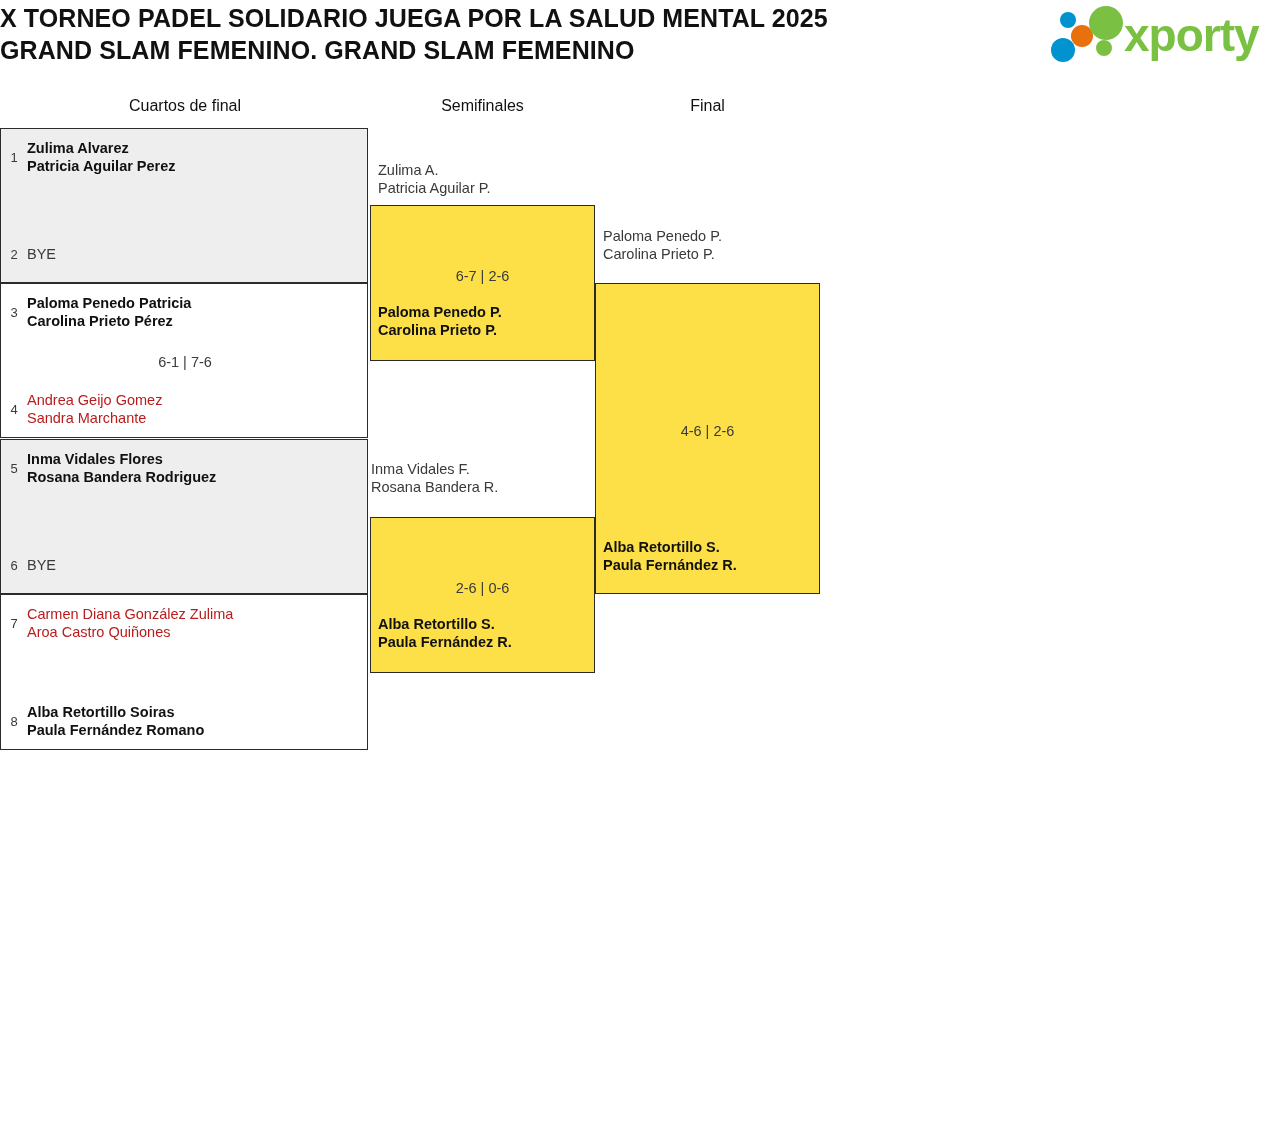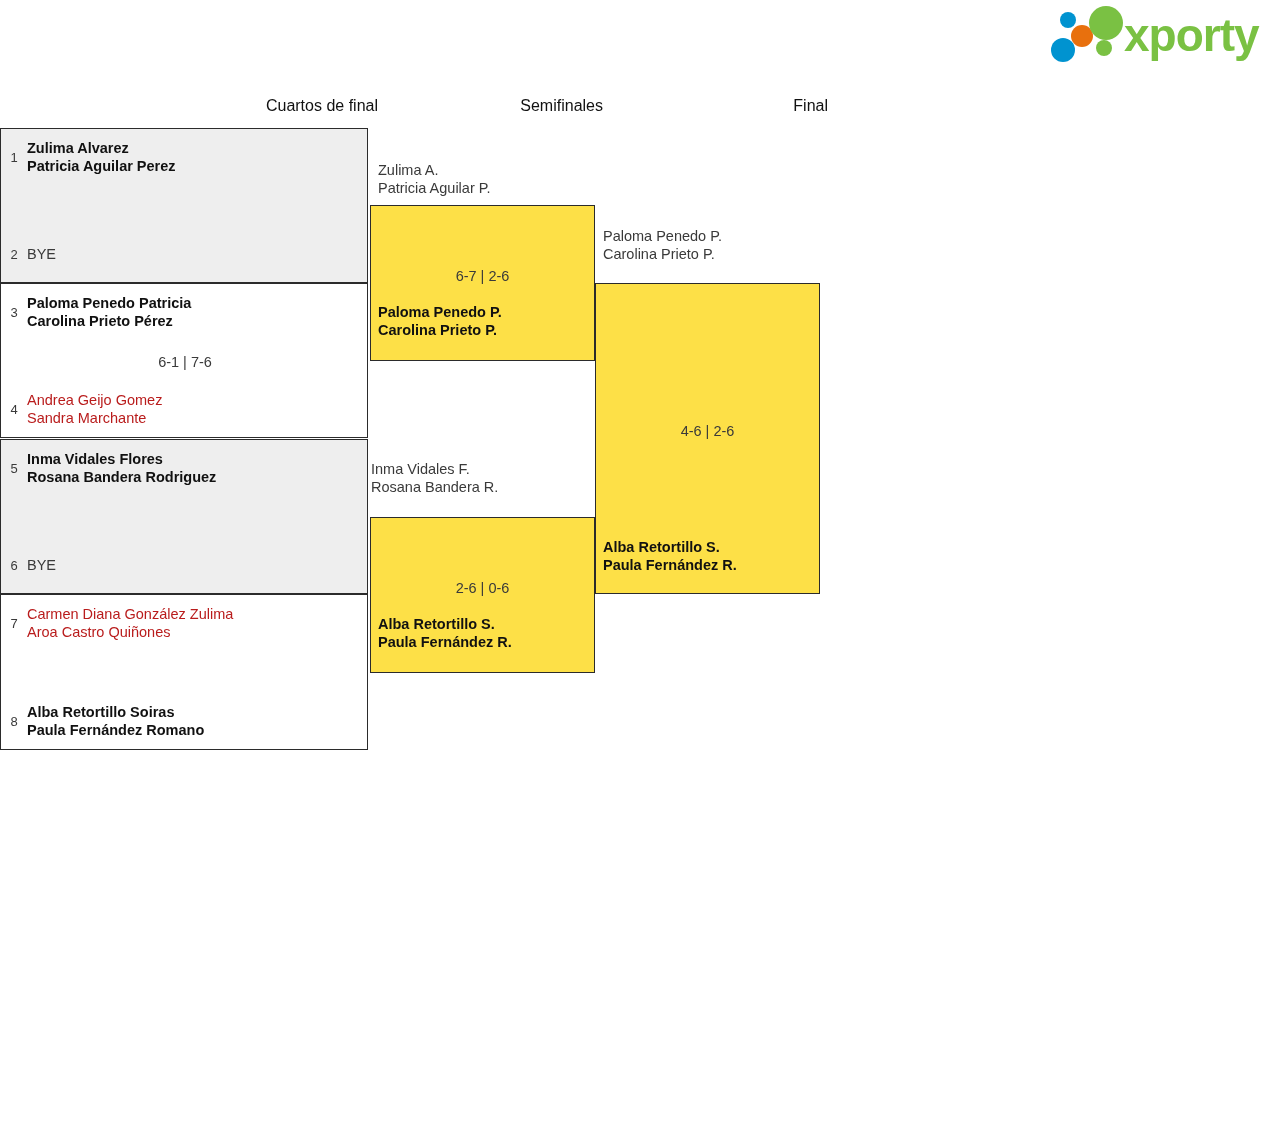--- a/index.html
+++ b/index.html
@@ -44,23 +44,22 @@
     width: 228px;
     height: 60px;
   }
   .logo svg { display: block; }
 
   
   .round-head {
     position: absolute;
     font-size: 16px;
     color: #111111;
-    text-align: right;
-    white-space: nowrap;
-    padding-left: 8px;
+    text-align: center;
+    white-space: nowrap;
   }
   #rh0 { left: 0px;   top: 97px; width: 370px; }
   #rh1 { left: 370px; top: 97px; width: 225px; }
   #rh2 { left: 595px; top: 97px; width: 225px; }
 
   
   .bracket {
     position: absolute;
     left: 0; top: 128px;
     width: 840px;
@@ -145,20 +144,24 @@
     font-size: 14.5px;
     color: #3a3a3a;
     white-space: nowrap;
   }
 </style>
 </head>
 <body>
 
 <div class="header">
 
+  <div class="title-block">
+    <div class="title-line">X TORNEO PADEL SOLIDARIO JUEGA POR LA SALUD MENTAL 2025</div>
+    <div class="title-line">GRAND SLAM FEMENINO. GRAND SLAM FEMENINO</div>
+  </div>
 
   <div class="logo">
     <svg width="228" height="60" viewBox="0 0 228 60" xmlns="http://www.w3.org/2000/svg">
       <circle cx="22" cy="17" r="8" fill="#0093d0"></circle>
       <circle cx="36" cy="33" r="11" fill="#e8700d"></circle>
       <circle cx="17" cy="47" r="12" fill="#0093d0"></circle>
       <circle cx="60" cy="20" r="17" fill="#7ac143"></circle>
       <circle cx="58" cy="45" r="8" fill="#7ac143"></circle>
       <text x="78" y="48" font-family="'Liberation Sans', sans-serif" font-size="46" font-weight="bold" fill="#7ac143" letter-spacing="-1">xporty</text>
     </svg>

